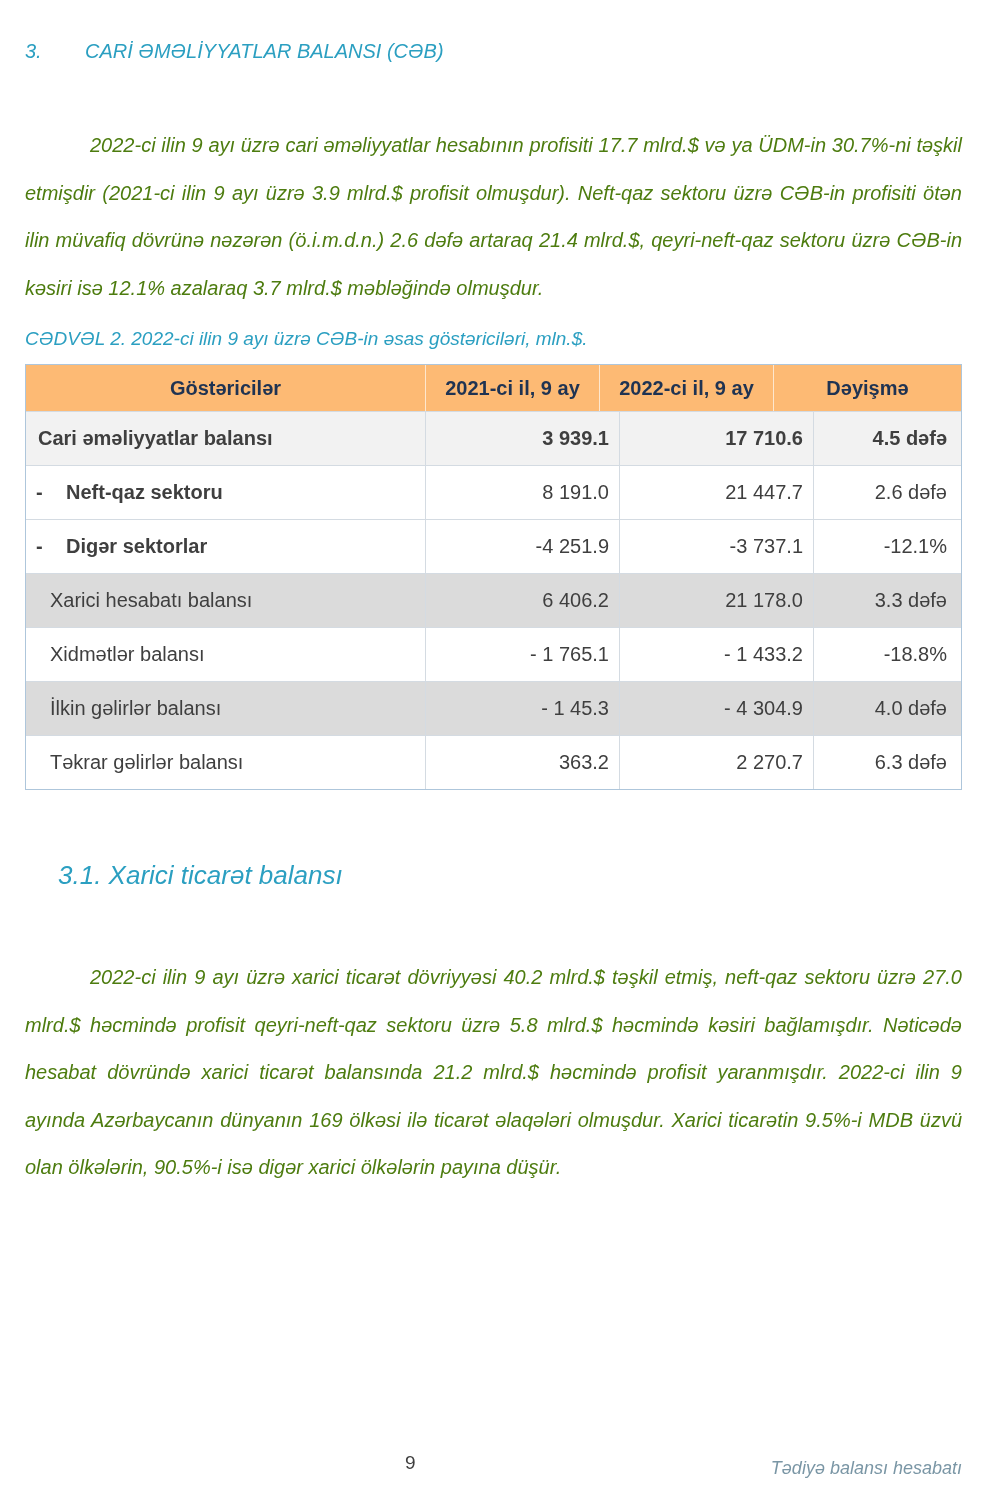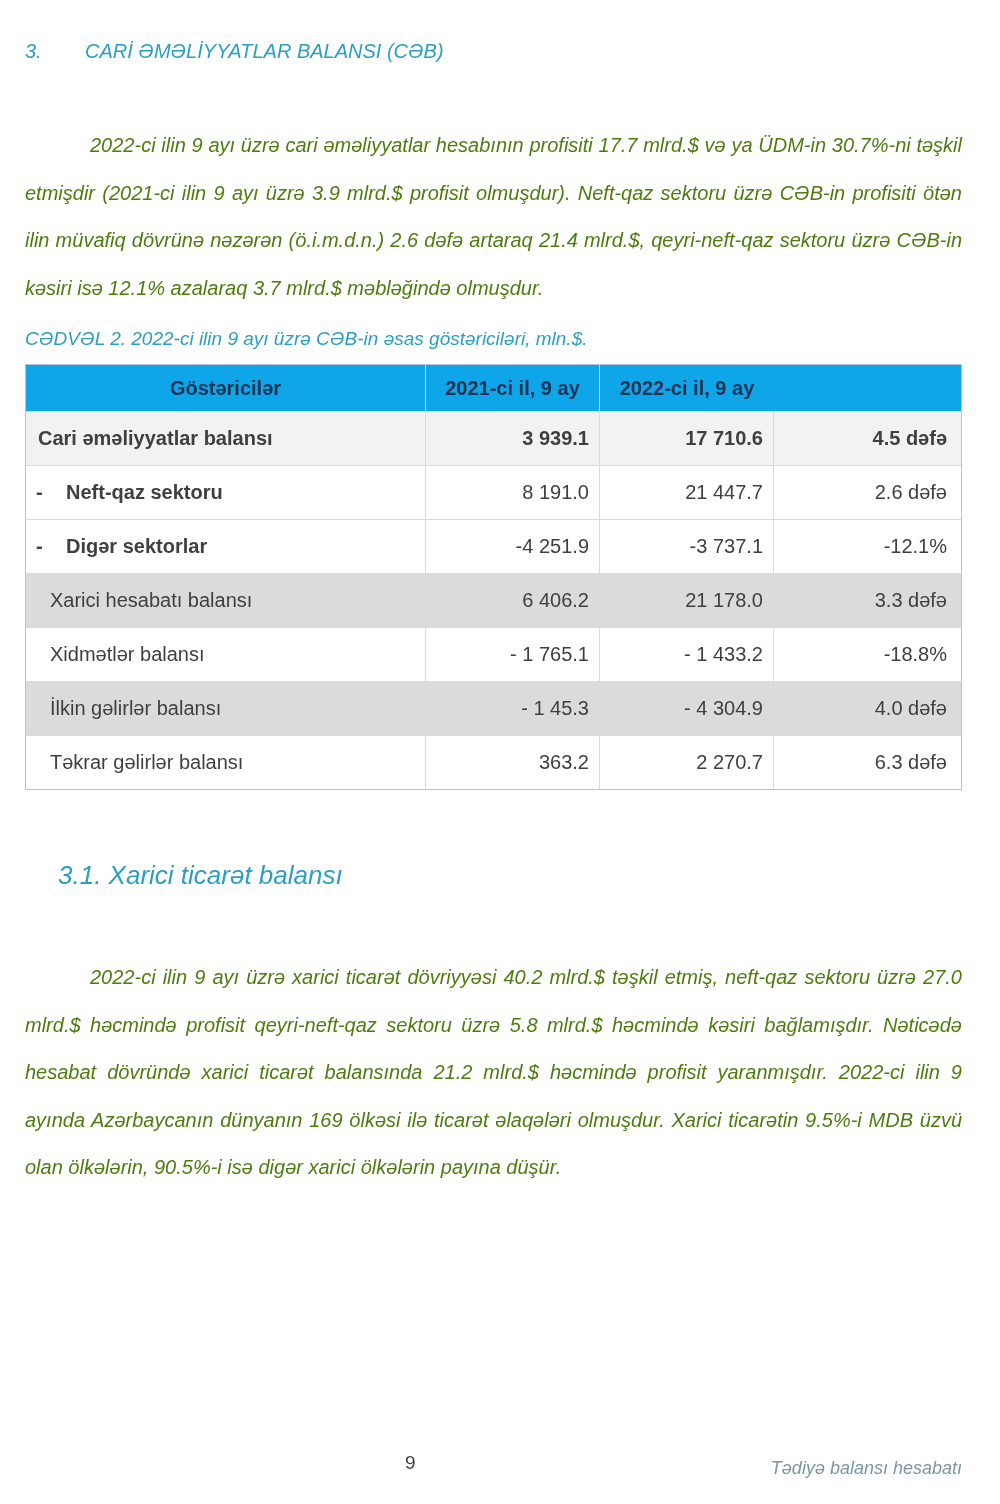--- a/index.html
+++ b/index.html
@@ -59,38 +59,39 @@
   .table {
     margin-top: 12px;
     width: 937px;
     box-sizing: border-box;
     border: 1px solid #aec6db;
     font-size: 20px;
   }
   .thead {
     display: grid;
     grid-template-columns: 400px 174px 174px 1fr;
-    background: #0ea5e9;
+    background: #fdba74;
     height: 46px;
     font-weight: 700;
     color: #1f3352;
   }
   .thead .hc {
     display: flex; align-items: center; justify-content: center;
     height: 100%;
     border-right: 1px solid rgba(255,255,255,0.65);
     box-sizing: border-box;
   }
   .thead .hc:last-child { border-right: none; }
   .trow {
     display: grid;
     grid-template-columns: 400px 174px 174px 1fr;
     height: 53px;
     border-top: 1px solid #d4dbe2;
     background: #ffffff;
+    gap: 20px;
   }
   .trow.shade { background: #dbdbdb; }
   .trow.light { background: #f2f2f2; }
   .trow .cell {
     display: flex; align-items: center;
     height: 100%;
     box-sizing: border-box;
     border-right: 1px solid #d4dbe2;
   }
   .trow .cell:last-child { border-right: none; }
@@ -134,20 +135,21 @@
 
   <p class="para">2022-ci ilin 9 ayı üzrə cari əməliyyatlar hesabının profisiti 17.7 mlrd.$ və ya ÜDM-in 30.7%-ni təşkil etmişdir (2021-ci ilin 9 ayı üzrə 3.9 mlrd.$ profisit olmuşdur). Neft-qaz sektoru üzrə CƏB-in profisiti ötən ilin müvafiq dövrünə nəzərən (ö.i.m.d.n.) 2.6 dəfə artaraq 21.4 mlrd.$, qeyri-neft-qaz sektoru üzrə CƏB-in kəsiri isə 12.1% azalaraq 3.7 mlrd.$ məbləğində olmuşdur.</p>
 
   <p class="caption">CƏDVƏL 2. 2022-ci ilin 9 ayı üzrə CƏB-in əsas göstəriciləri, mln.$.</p>
 
   <div class="table">
     <div class="thead">
       <div class="hc">Göstəricilər</div>
       <div class="hc">2021-ci il, 9 ay</div>
       <div class="hc">2022-ci il, 9 ay</div>
+      <div class="hc">Dəyişmə</div>
     </div>
 
     <div class="trow first light">
       <div class="cell lbl bold">
 
         <span>Cari əməliyyatlar balansı</span>
       </div>
       <div class="cell num bold">3 939.1</div>
       <div class="cell num bold">17 710.6</div>
       <div class="cell chg bold">4.5 dəfə</div>

